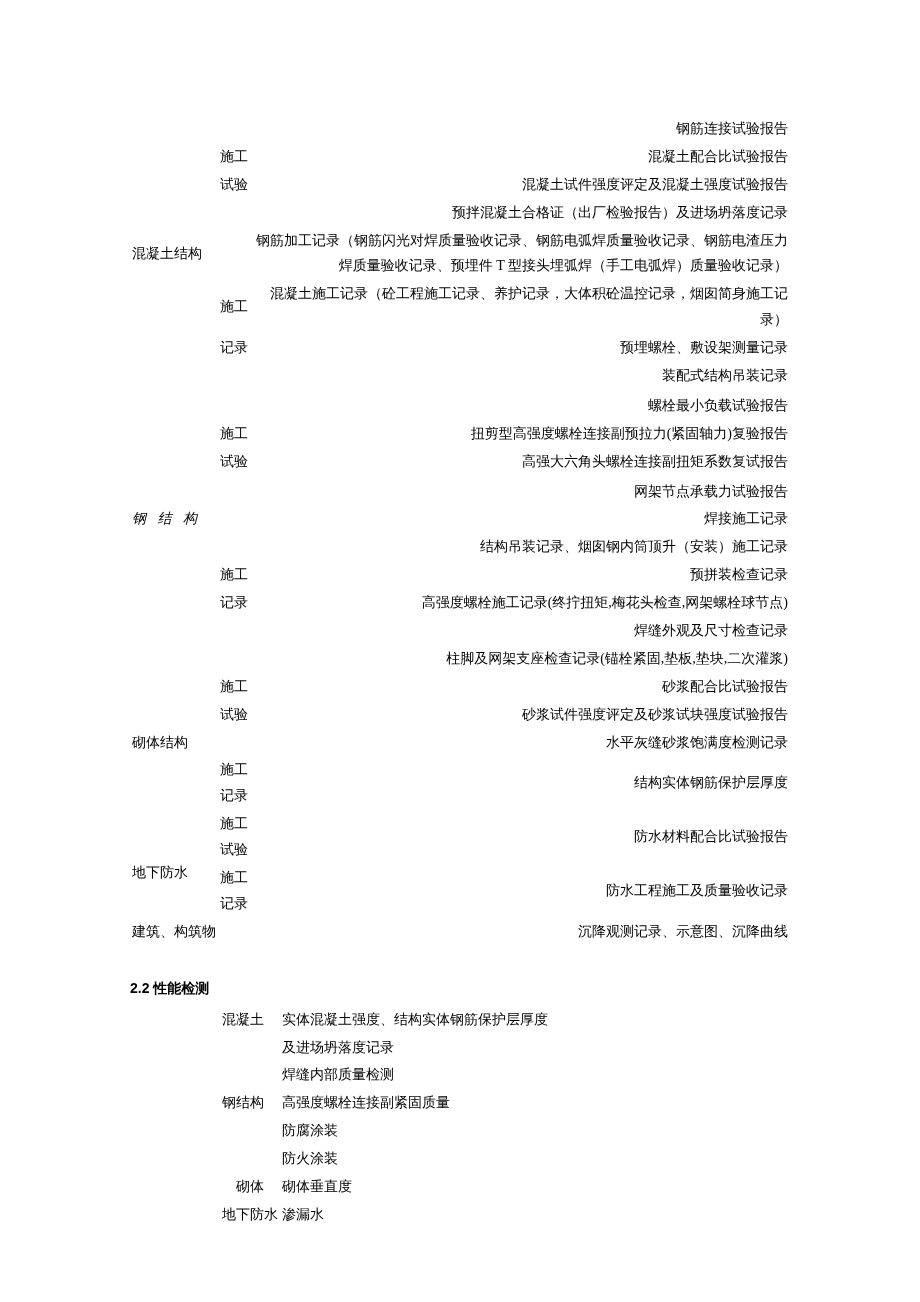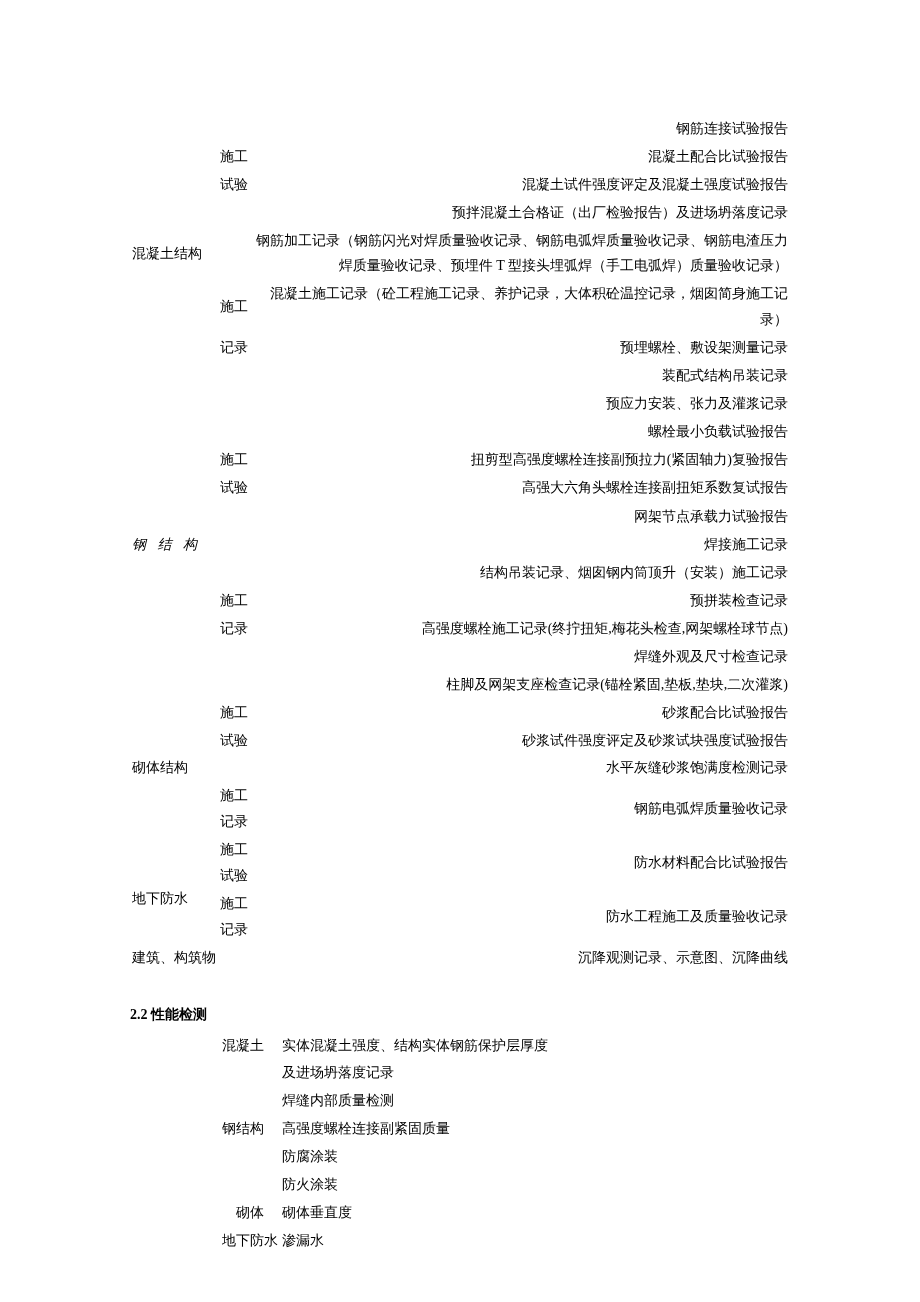--- a/index.html
+++ b/index.html
@@ -48,21 +48,21 @@
       width: 30px;
       margin-top: 23px;
     }
     .t2-c3 {
       text-align: left;
     }
     .section-heading {
       font-weight: bold;
       margin-top: 30px;
       margin-bottom: 4px;
-      font-family: Liberation Serif, serif;
+      font-family: Liberation Sans, sans-serif;
     }
     .letter-sp {
       letter-spacing: 4px;
       font-style: italic;
     }
   </style>
 </head>
 <body>
 
 <div class="table">
@@ -104,21 +104,20 @@
     <div class="cell c3">预埋螺栓、敷设架测量记录</div>
   </div>
   <div class="row">
     <div class="cell c1"></div>
     <div class="cell c2"></div>
     <div class="cell c3">装配式结构吊装记录</div>
   </div>
   <div class="row">
     <div class="cell c1"></div>
     <div class="cell c2"></div>
-    <div class="cell c3">预应力安装、张力及灌浆记录</div>
   </div>
 
   <div class="row">
     <div class="cell c1"></div>
     <div class="cell c2"></div>
     <div class="cell c3">螺栓最小负载试验报告</div>
   </div>
   <div class="row">
     <div class="cell c1"></div>
     <div class="cell c2">施工</div>
@@ -182,21 +181,21 @@
   </div>
   <div class="row">
     <div class="cell c1">砌体结构</div>
     <div class="cell c2"></div>
     <div class="cell c3">水平灰缝砂浆饱满度检测记录</div>
   </div>
 
   <div class="row">
     <div class="cell c1"></div>
     <div class="cell c2">施工<br>记录</div>
-    <div class="cell c3">钢筋电弧焊质量验收记录</div>
+    <div class="cell c3">结构实体钢筋保护层厚度</div>
   </div>
 
   <div class="row">
     <div class="cell c1"></div>
     <div class="cell c2">施工<br>试验</div>
     <div class="cell c3">防水材料配合比试验报告</div>
   </div>
   <div class="row">
     <div class="cell c1" style="position:relative;top:-18px">地下防水</div>
     <div class="cell c2">施工<br>记录</div>

